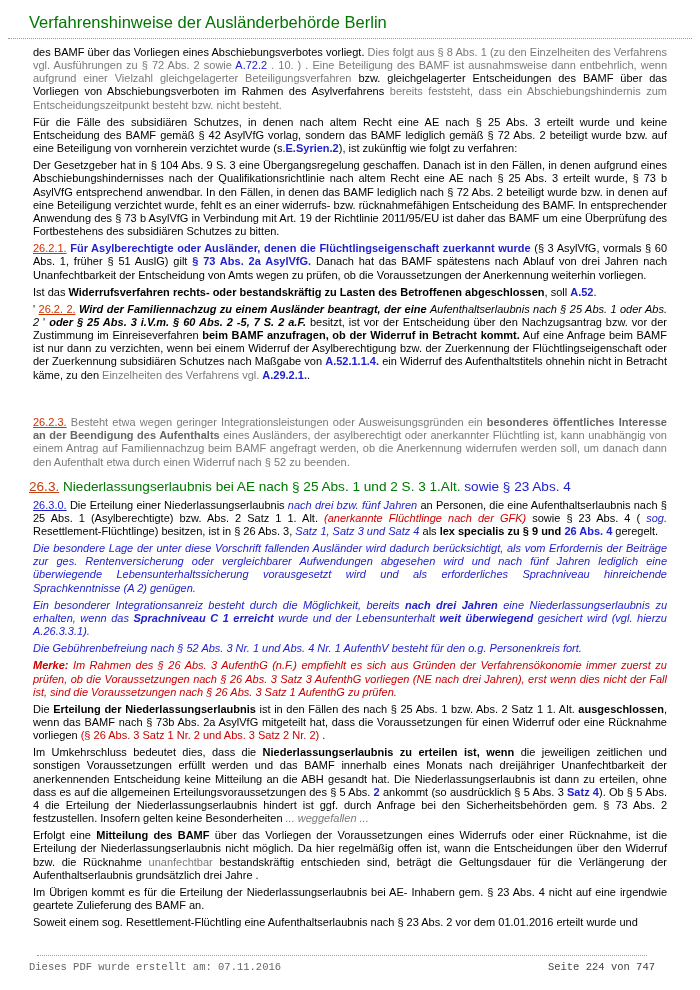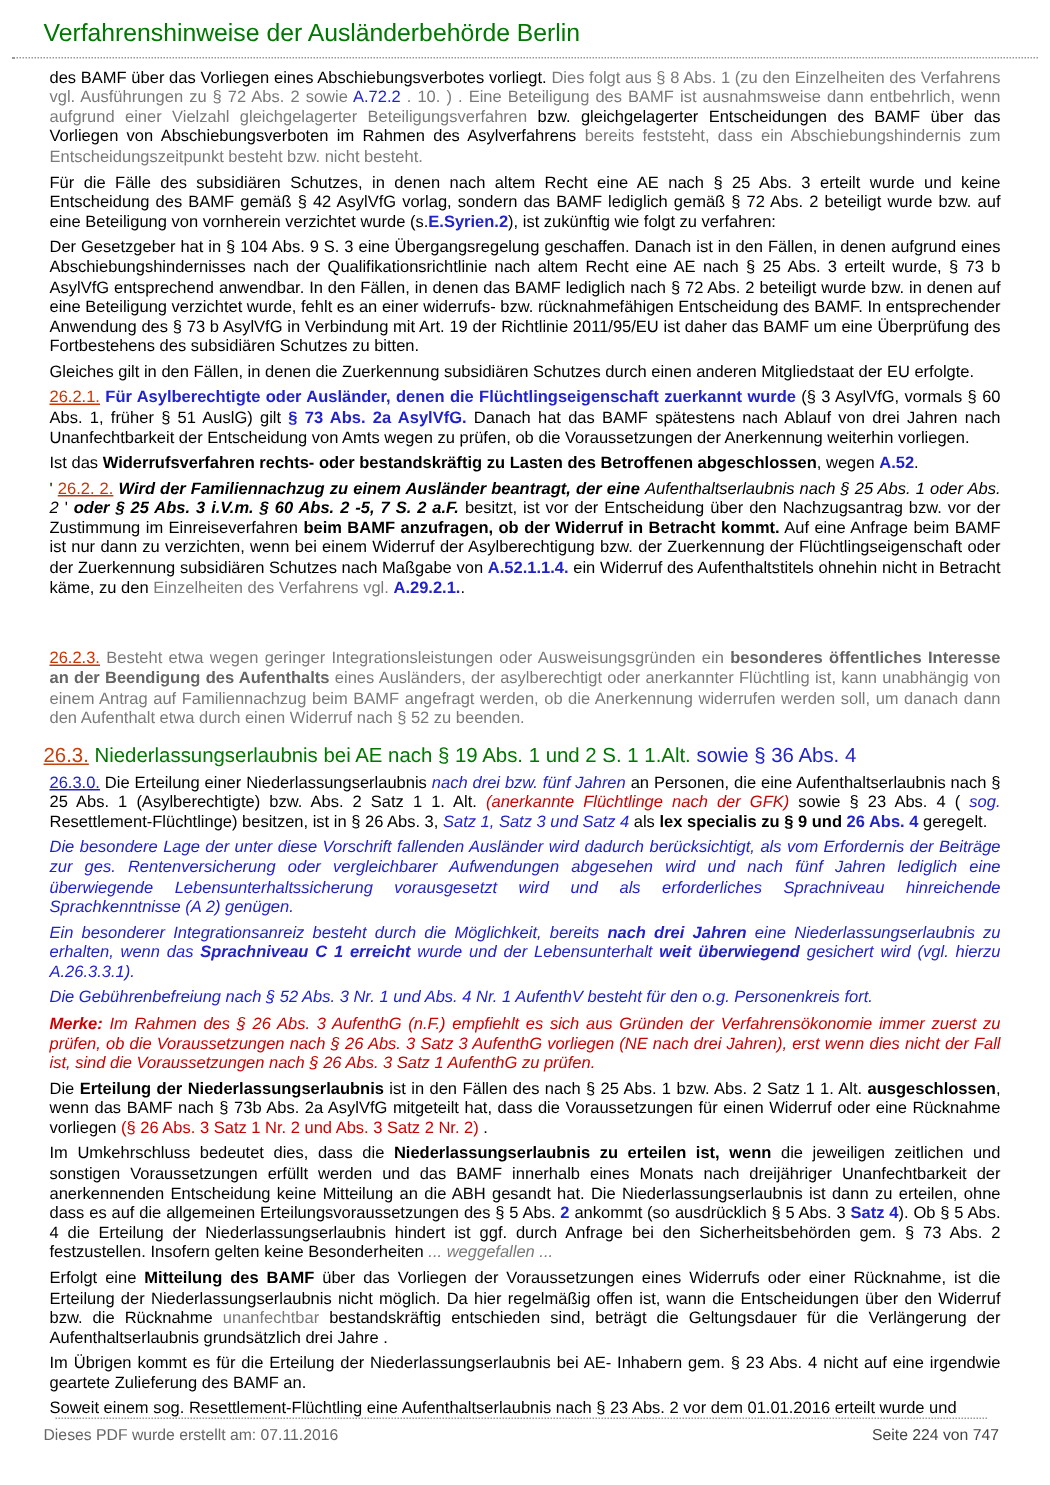--- a/index.html
+++ b/index.html
@@ -32,47 +32,46 @@
   .r-blbi{color:#2222cc;font-weight:bold;font-style:italic;}
   .r-blu{color:#2222cc;text-decoration:underline;}
   .r-r{color:#cc0000;}
   .r-ri{color:#cc0000;font-style:italic;}
   .r-rbi{color:#cc0000;font-weight:bold;font-style:italic;}
   .r-ru{color:#cc3300;text-decoration:underline;}
   .r-gr{color:#007700;}
   .r-gru{color:#c2410c;text-decoration:underline;}
   .r-blh{color:#2222cc;}
   .footer{
-    position:absolute;left:0;right:5px;bottom:0;padding:0 29px 26px 29px;box-sizing:border-box;
+    position:absolute;left:0;right:16px;bottom:0;padding:0 29px 16px 29px;box-sizing:border-box;font-family:Liberation Mono, monospace;
   }
   .footer .rule{margin-left:8px;margin-right:8px;margin-bottom:5px;}
   .footer-row{
     display:flex;justify-content:space-between;align-items:baseline;
     font-size:10.5px;line-height:13px;
   }
   .footer-left{color:#666;}
   .footer-right{color:#444;}
 </style>
 </head>
 <body>
 
 <div class="page">
   <h1 class="title">Verfahrenshinweise der Ausländerbehörde Berlin</h1>
   <div class="rule title-rule"></div>
   <div class="doc-body">
       <p class="para"><span class="r-n">des BAMF über das Vorliegen eines Abschiebungsverbotes vorliegt. </span><span class="r-g">Dies folgt aus § 8 Abs. 1 (zu den Einzelheiten des Verfahrens vgl. Ausführungen zu § 72 Abs. 2 sowie </span><span class="r-bl">A.72.2</span><span class="r-g"> . 10. ) . </span><span class="r-g">Eine Beteiligung des BAMF ist ausnahmsweise dann entbehrlich, wenn aufgrund einer Vielzahl gleichgelagerter Beteiligungsverfahren </span><span class="r-n">bzw. gleichgelagerter Entscheidungen des BAMF über das Vorliegen von Abschiebungsverboten im Rahmen des Asylverfahrens </span><span class="r-g">bereits feststeht, dass ein Abschiebungshindernis zum Entscheidungszeitpunkt besteht bzw. nicht besteht.</span></p>
       <p class="para"><span class="r-n">Für die Fälle des subsidiären Schutzes, in denen nach altem Recht eine AE nach § 25 Abs. 3 erteilt wurde und keine Entscheidung des BAMF gemäß § 42 AsylVfG vorlag, sondern das BAMF lediglich gemäß § 72 Abs. 2 beteiligt wurde bzw. auf eine Beteiligung von vornherein verzichtet wurde (s.</span><span class="r-blb">E.Syrien.2</span><span class="r-n">), ist zukünftig wie folgt zu verfahren:</span></p>
       <p class="para"><span class="r-n">Der Gesetzgeber hat in § 104 Abs. 9 S. 3 eine Übergangsregelung geschaffen. Danach ist in den Fällen, in denen aufgrund eines Abschiebungshindernisses nach der Qualifikationsrichtlinie nach altem Recht eine AE nach § 25 Abs. 3 erteilt wurde, § 73 b AsylVfG entsprechend anwendbar. In den Fällen, in denen das BAMF lediglich nach § 72 Abs. 2 beteiligt wurde bzw. in denen auf eine Beteiligung verzichtet wurde, fehlt es an einer widerrufs- bzw. rücknahmefähigen Entscheidung des BAMF. In entsprechender Anwendung des § 73 b AsylVfG in Verbindung mit Art. 19 der Richtlinie 2011/95/EU ist daher das BAMF um eine Überprüfung des Fortbestehens des subsidiären Schutzes zu bitten.</span></p>
-      <p class="para"><span class="r-n">Gleiches gilt in den Fällen, in denen die Zuerkennung subsidiären Schutzes durch einen anderen Mitgliedstaat der EU erfolgte.</span></p>
       <p class="para"><span class="r-ru">26.2.1.</span><span class="r-blb"> Für </span><span class="r-blb">Asylberechtigte oder Ausländer, denen die Flüchtlingseigenschaft zuerkannt wurde</span><span class="r-n"> (§ 3 AsylVfG, vormals § 60 Abs. 1, früher § 51 AuslG) gilt </span><span class="r-blb">§ 73 Abs. 2a AsylVfG.</span><span class="r-n"> Danach hat das BAMF spätestens nach Ablauf von drei Jahren nach Unanfechtbarkeit der Entscheidung von Amts wegen zu prüfen, ob die Voraussetzungen der Anerkennung weiterhin vorliegen.</span></p>
-      <p class="para"><span class="r-n">Ist das </span><span class="r-b">Widerrufsverfahren rechts- oder bestandskräftig zu Lasten des Betroffenen abgeschlossen</span><span class="r-n">, wegen </span><span class="r-blb">A.52</span><span class="r-n">.</span></p>
+      <p class="para"><span class="r-n">Ist das </span><span class="r-b">Widerrufsverfahren rechts- oder bestandskräftig zu Lasten des Betroffenen abgeschlossen</span><span class="r-n">, soll </span><span class="r-blb">A.52</span><span class="r-n">.</span></p>
       <p class="para"><span class="r-n">' </span><span class="r-ru">26.2. 2.</span><span class="r-n"> </span><span class="r-bi">Wird der Familiennachzug zu einem Ausländer beantragt, der eine </span><span class="r-i">Aufenthaltserlaubnis nach § 25 Abs. 1 oder Abs. 2</span><span class="r-n"> ' </span><span class="r-bi">oder § 25 Abs. 3 i.V.m. § 60 Abs. 2 -5, 7 S. 2 a.F.</span><span class="r-n"> besitzt, ist vor der Entscheidung über den Nachzugsantrag bzw. vor der Zustimmung im Einreiseverfahren </span><span class="r-b">beim BAMF anzufragen, ob der Widerruf in Betracht kommt.</span><span class="r-n"> Auf eine Anfrage beim BAMF ist nur dann zu verzichten, wenn bei einem Widerruf der Asylberechtigung bzw. der Zuerkennung der Flüchtlingseigenschaft oder der Zuerkennung subsidiären Schutzes nach Maßgabe von </span><span class="r-blb">A.52.1.1.4.</span><span class="r-n"> ein Widerruf des Aufenthaltstitels ohnehin nicht in Betracht käme, zu den </span><span class="r-g">Einzelheiten des Verfahrens vgl. </span><span class="r-blb">A.29.2.1.</span><span class="r-n">.</span></p>
       <div class="gap" style="height: 26.3px;"></div>
       <p class="para"><span class="r-ru">26.2.3.</span><span class="r-g"> Besteht etwa wegen geringer Integrationsleistungen oder Ausweisungsgründen ein </span><span class="r-gb">besonderes öffentliches Interesse an der Beendigung des Aufenthalts</span><span class="r-g"> eines Ausländers, der asylberechtigt oder anerkannter Flüchtling ist, kann unabhängig von einem Antrag auf Familiennachzug beim BAMF angefragt werden, ob die Anerkennung widerrufen werden soll, um danach dann den Aufenthalt etwa durch einen Widerruf nach § 52 zu beenden.</span></p>
-      <h2 class="heading"><span class="r-gru">26.3.</span><span class="r-gr"> Niederlassungserlaubnis bei AE nach § 19 Abs. 1 und 2 S. 1 1.Alt.</span><span class="r-blh"> sowie § 36 Abs. 4</span></h2>
+      <h2 class="heading"><span class="r-gru">26.3.</span><span class="r-gr"> Niederlassungserlaubnis bei AE nach § 25 Abs. 1 und 2 S. 3 1.Alt.</span><span class="r-blh"> sowie § 23 Abs. 4</span></h2>
       <p class="para"><span class="r-blu">26.3.0.</span><span class="r-n"> Die Erteilung einer Niederlassungserlaubnis </span><span class="r-bli">nach drei bzw. fünf Jahren</span><span class="r-n"> an Personen, die eine Aufenthaltserlaubnis nach § 25 Abs. 1 (Asylberechtigte) bzw. Abs. 2 Satz 1 1. Alt. </span><span class="r-ri">(anerkannte Flüchtlinge nach der GFK)</span><span class="r-n"> sowie § 23 Abs. 4 ( </span><span class="r-bli">sog.</span><span class="r-n"> Resettlement-Flüchtlinge) besitzen, ist in § 26 Abs. 3, </span><span class="r-bli">Satz 1, Satz 3 und Satz 4</span><span class="r-n"> als </span><span class="r-b">lex specialis</span><span class="r-b"> zu § 9 und </span><span class="r-blb">26 Abs. 4</span><span class="r-n"> geregelt.</span></p>
       <p class="para"><span class="r-bli">Die besondere Lage der unter diese Vorschrift fallenden Ausländer wird dadurch berücksichtigt, als vom Erfordernis der Beiträge zur ges. Rentenversicherung oder vergleichbarer Aufwendungen abgesehen wird und nach fünf Jahren lediglich eine überwiegende Lebensunterhaltssicherung vorausgesetzt wird und als erforderliches Sprachniveau hinreichende Sprachkenntnisse (A 2) genügen.</span></p>
       <p class="para"><span class="r-bli">Ein besonderer Integrationsanreiz besteht durch die Möglichkeit, bereits </span><span class="r-blbi">nach drei Jahren</span><span class="r-bli"> eine Niederlassungserlaubnis zu erhalten, wenn das </span><span class="r-blbi">Sprachniveau C 1 erreicht</span><span class="r-bli"> wurde und der Lebensunterhalt </span><span class="r-blbi">weit überwiegend</span><span class="r-bli"> gesichert wird (vgl. hierzu A.26.3.3.1).</span></p>
       <p class="para"><span class="r-bli">Die Gebührenbefreiung nach § 52 Abs. 3 Nr. 1 und Abs. 4 Nr. 1 AufenthV besteht für den o.g. Personenkreis fort.</span></p>
       <p class="para"><span class="r-rbi">Merke:</span><span class="r-ri"> Im Rahmen des § 26 Abs. 3 AufenthG (n.F.) empfiehlt es sich  aus Gründen der Verfahrensökonomie immer zuerst zu prüfen, ob die Voraussetzungen nach § 26 Abs. 3 Satz 3 AufenthG vorliegen (NE nach drei Jahren), erst wenn dies nicht der Fall ist, sind die Voraussetzungen nach § 26 Abs. 3 Satz 1 AufenthG zu prüfen.</span></p>
       <p class="para"><span class="r-n">Die </span><span class="r-b">Erteilung der Niederlassungserlaubnis</span><span class="r-n"> ist in den Fällen des nach § 25 Abs. 1 bzw. Abs. 2 Satz 1 1. Alt. </span><span class="r-b">ausgeschlossen</span><span class="r-n">, wenn das BAMF nach § 73b Abs. 2a AsylVfG mitgeteilt hat, dass die Voraussetzungen für einen Widerruf oder eine Rücknahme vorliegen </span><span class="r-r">(§ 26 Abs. 3 Satz 1 Nr. 2 und Abs. 3 Satz 2 Nr. 2)</span><span class="r-n"> .</span></p>
       <p class="para"><span class="r-n">Im Umkehrschluss bedeutet dies, dass die </span><span class="r-b">Niederlassungserlaubnis zu erteilen ist,</span><span class="r-n"> </span><span class="r-b">wenn</span><span class="r-n"> die jeweiligen zeitlichen und sonstigen Voraussetzungen erfüllt werden und das BAMF innerhalb eines Monats nach dreijähriger Unanfechtbarkeit der anerkennenden Entscheidung keine Mitteilung an die ABH gesandt hat. Die Niederlassungserlaubnis ist dann zu erteilen, ohne dass es auf die allgemeinen Erteilungsvoraussetzungen des § 5 Abs. </span><span class="r-blb">2</span><span class="r-n"> ankommt (so ausdrücklich § 5 Abs. 3 </span><span class="r-blb">Satz 4</span><span class="r-n">). Ob § 5 Abs. 4 die Erteilung der Niederlassungserlaubnis hindert ist ggf. durch Anfrage bei den Sicherheitsbehörden gem. § 73 Abs. 2 festzustellen. Insofern gelten keine Besonderheiten </span><span class="r-gi">... weggefallen ...</span></p>
       <p class="para"><span class="r-n">Erfolgt eine </span><span class="r-b">Mitteilung des BAMF</span><span class="r-n"> über das Vorliegen der Voraussetzungen eines Widerrufs oder einer Rücknahme, ist die Erteilung der Niederlassungserlaubnis nicht möglich. Da hier regelmäßig offen ist, wann die Entscheidungen über den Widerruf bzw. die Rücknahme </span><span class="r-g">unanfechtbar</span><span class="r-n"> bestandskräftig entschieden sind, beträgt die Geltungsdauer für die Verlängerung der Aufenthaltserlaubnis grundsätzlich drei Jahre .</span></p>
       <p class="para"><span class="r-n">Im Übrigen kommt es für die Erteilung der Niederlassungserlaubnis bei AE- Inhabern gem. § 23 Abs. 4 nicht auf eine irgendwie geartete Zulieferung des BAMF an.</span></p>
       <p class="para"><span class="r-n">Soweit einem sog. Resettlement-Flüchtling eine Aufenthaltserlaubnis nach § 23 Abs. 2 vor dem 01.01.2016 erteilt wurde und</span></p>

